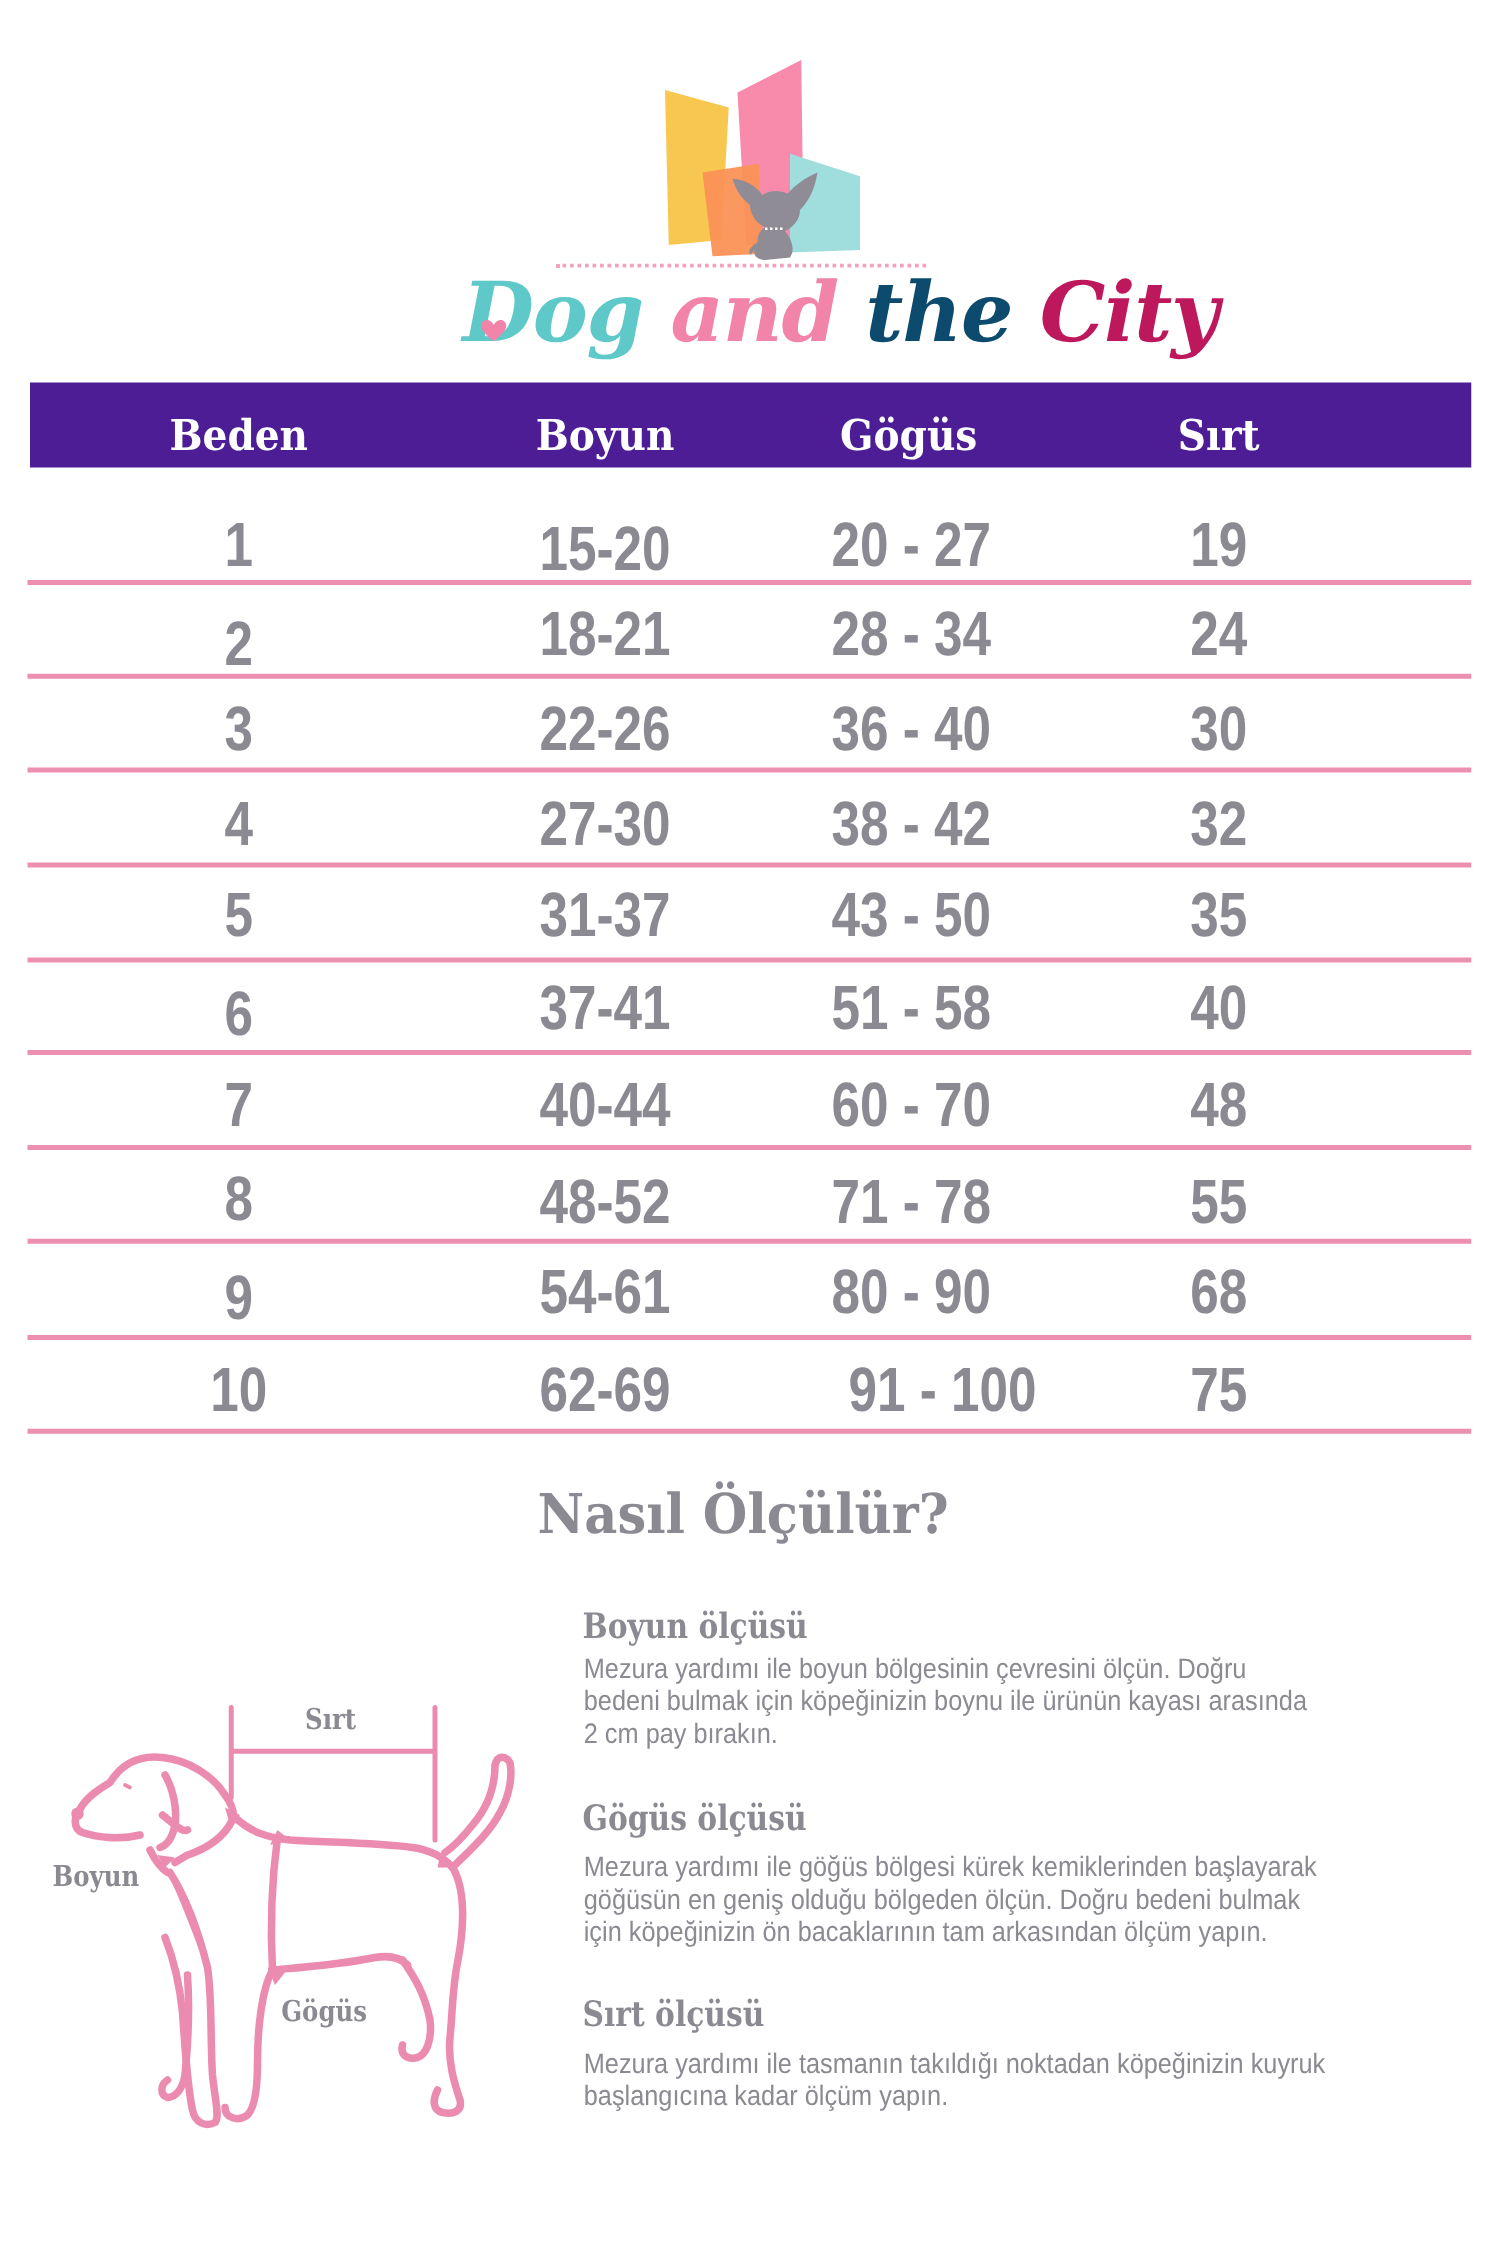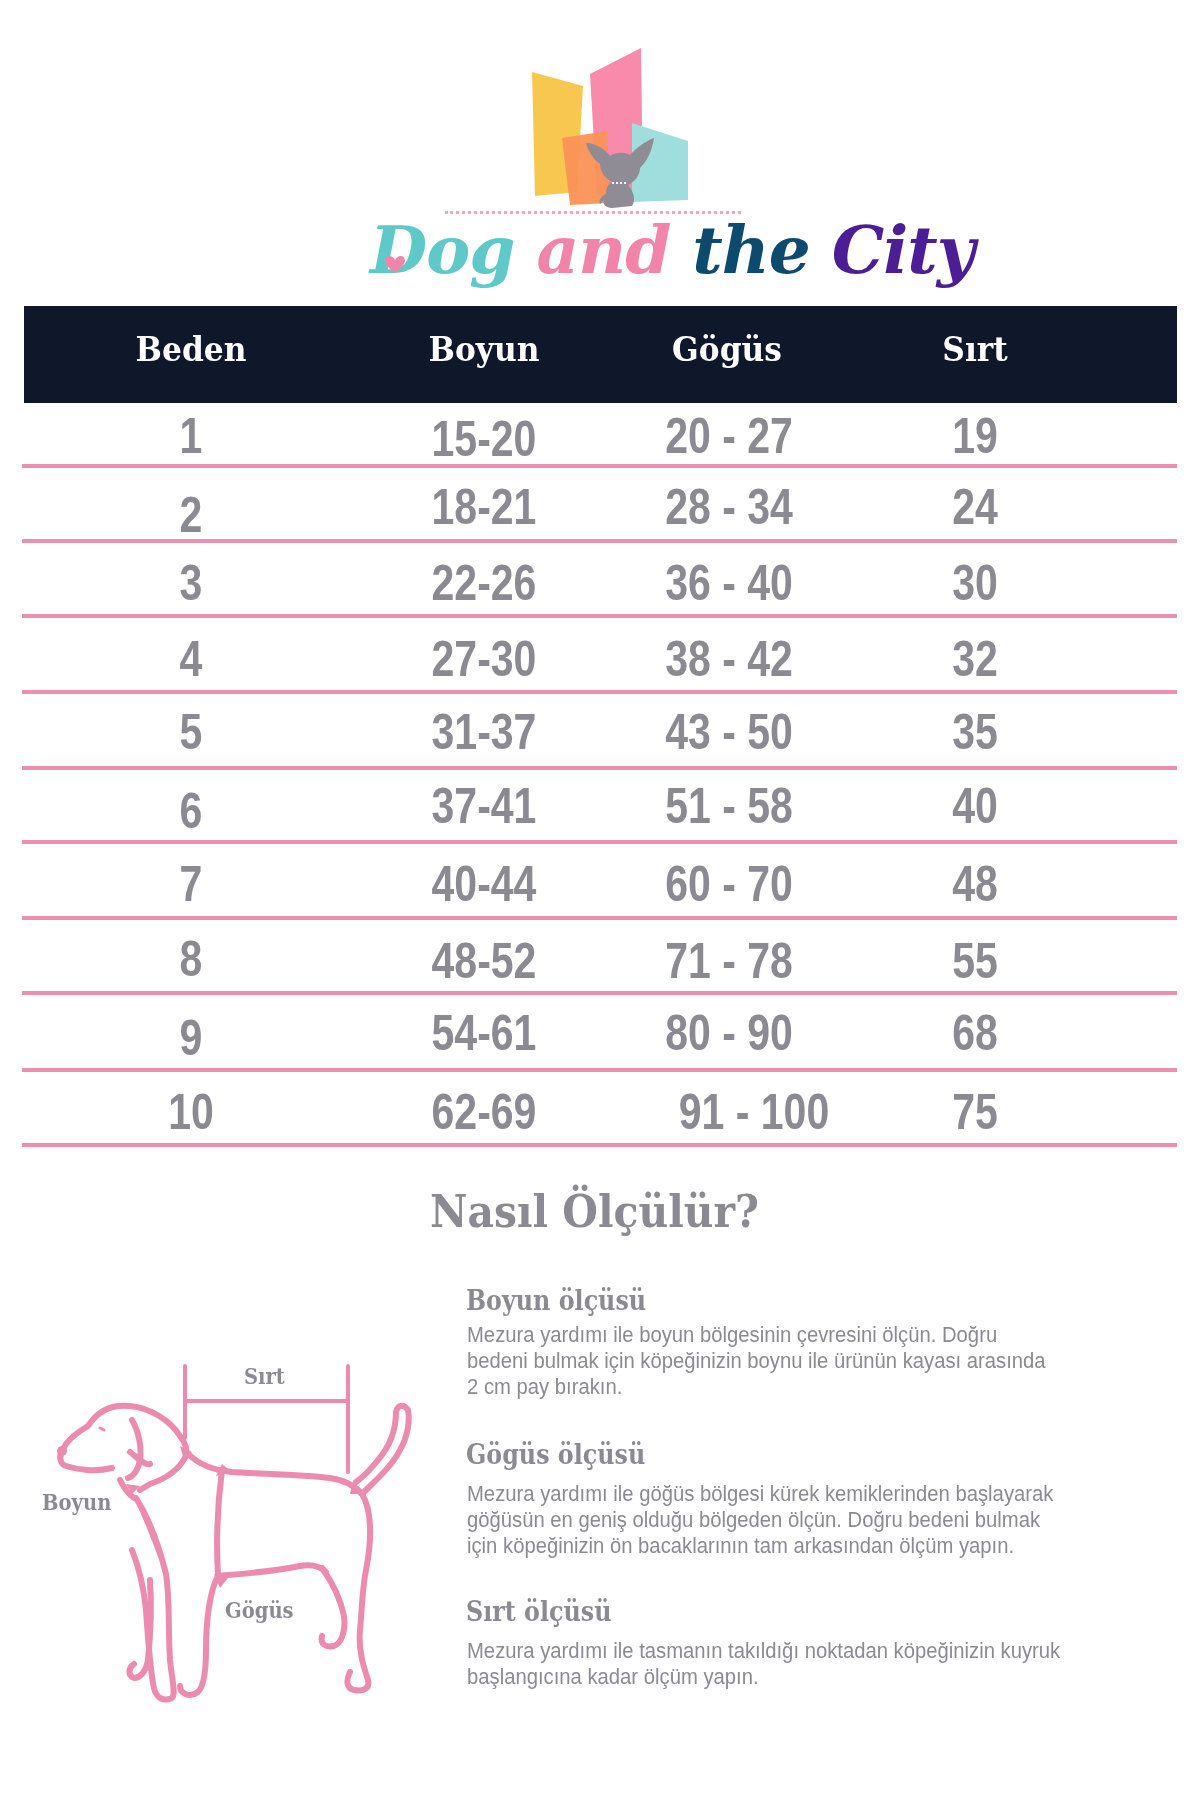--- a/index.html
+++ b/index.html
@@ -3,21 +3,21 @@
 <meta charset="utf-8">
 <style>
   html, body { margin:0; padding:0; background:#ffffff; }
   body { width:1200px; height:1800px; position:relative; overflow:hidden; font-family:"Liberation Sans", sans-serif; }
   .abs { position:absolute; }
   #logo { position:absolute; left:0; top:0; width:1200px; height:300px; }
   .brand { position:absolute; top:205px; left:370px; width:460px; height:90px; font-family:"DejaVu Serif", serif; font-style:italic; font-weight:bold; font-size:66px; line-height:90px; white-space:nowrap; letter-spacing:-1px; }
   .brand span { display:inline-block; }
   .dotline { position:absolute; left:445px; top:211px; width:296px; height:0; border-top:3px dotted #f0a4bf; }
 
-  .thead { position:absolute; left:24px; top:306px; width:1153px; height:97px; background:#0f172a; }
+  .thead { position:absolute; left:24px; top:306px; width:1153px; height:68px; background:#4c1d95; }
   .th { position:absolute; top:0; height:87px; line-height:87px; color:#fff; font-family:"DejaVu Serif", serif; font-weight:bold; font-size:34px; text-align:center; width:240px; margin-left:-120px; transform:scaleX(0.92); }
   .row { position:absolute; left:22px; width:1155px; }
   .row .line { position:absolute; left:0; right:0; bottom:0; height:4px; background:#ec8fb0; }
   .cell { position:absolute; top:0; width:260px; margin-left:-130px; text-align:center; color:#8b8a92; font-weight:bold; font-size:50px; transform:scaleX(0.82); }
 
   .howto { position:absolute; left:430px; top:1186px; font-family:"DejaVu Serif", serif; font-weight:bold; font-size:44px; color:#8b8a92; white-space:nowrap; transform:scaleX(0.93); transform-origin:left center; }
   .sec-title { position:absolute; left:466px; font-family:"DejaVu Serif", serif; font-weight:bold; font-size:28px; color:#8b8a92; white-space:nowrap; transform:scaleX(0.85); transform-origin:left center; }
   .sec-body { position:absolute; left:467px; width:720px; font-size:22.5px; line-height:26px; color:#8b8a92; transform:scaleX(0.9); transform-origin:left top; }
   .sec-body div { white-space:nowrap; }
 
@@ -35,21 +35,21 @@
     <g fill="#8f8c96">
       <path d="M586,143 C596,143 606,150 610,156 C616,152 624,152 630,155 C636,148 646,141 654,138 C652,150 648,160 640,168 C640,176 634,182 628,185 C634,192 636,200 632,206 L612,208 C606,208 602,204 604,200 L600,204 C598,200 602,196 606,194 C606,188 608,184 612,182 C604,178 600,170 600,164 C592,158 588,150 586,143 Z"></path>
     </g>
     <line x1="612" y1="183" x2="628" y2="183" stroke="#ffffff" stroke-width="2" stroke-dasharray="2,2"></line>
   </svg>
   <div class="dotline"></div>
   <div class="brand">
     <span style="color:#5ec9c8">Dog</span>
     <span style="color:#f184a8">and</span>
     <span style="color:#0c4a6e">the</span>
-    <span style="color:#4c1d95">City</span>
+    <span style="color:#be185d">City</span>
   </div>
   <svg class="abs" style="left:384px;top:255px" width="22" height="20" viewBox="0 0 22 20">
     <path d="M11,18 C4,12 1,9 1,5.5 C1,3 3,1 5.5,1 C8,1 10,3 11,5 C12,3 14,1 16.5,1 C19,1 21,3 21,5.5 C21,9 18,12 11,18 Z" fill="#f184a8"></path>
   </svg>
 </div>
 
 <div class="thead">
   <div class="th" style="left:167px">Beden</div>
   <div class="th" style="left:460px">Boyun</div>
   <div class="th" style="left:703px">Gögüs</div>

